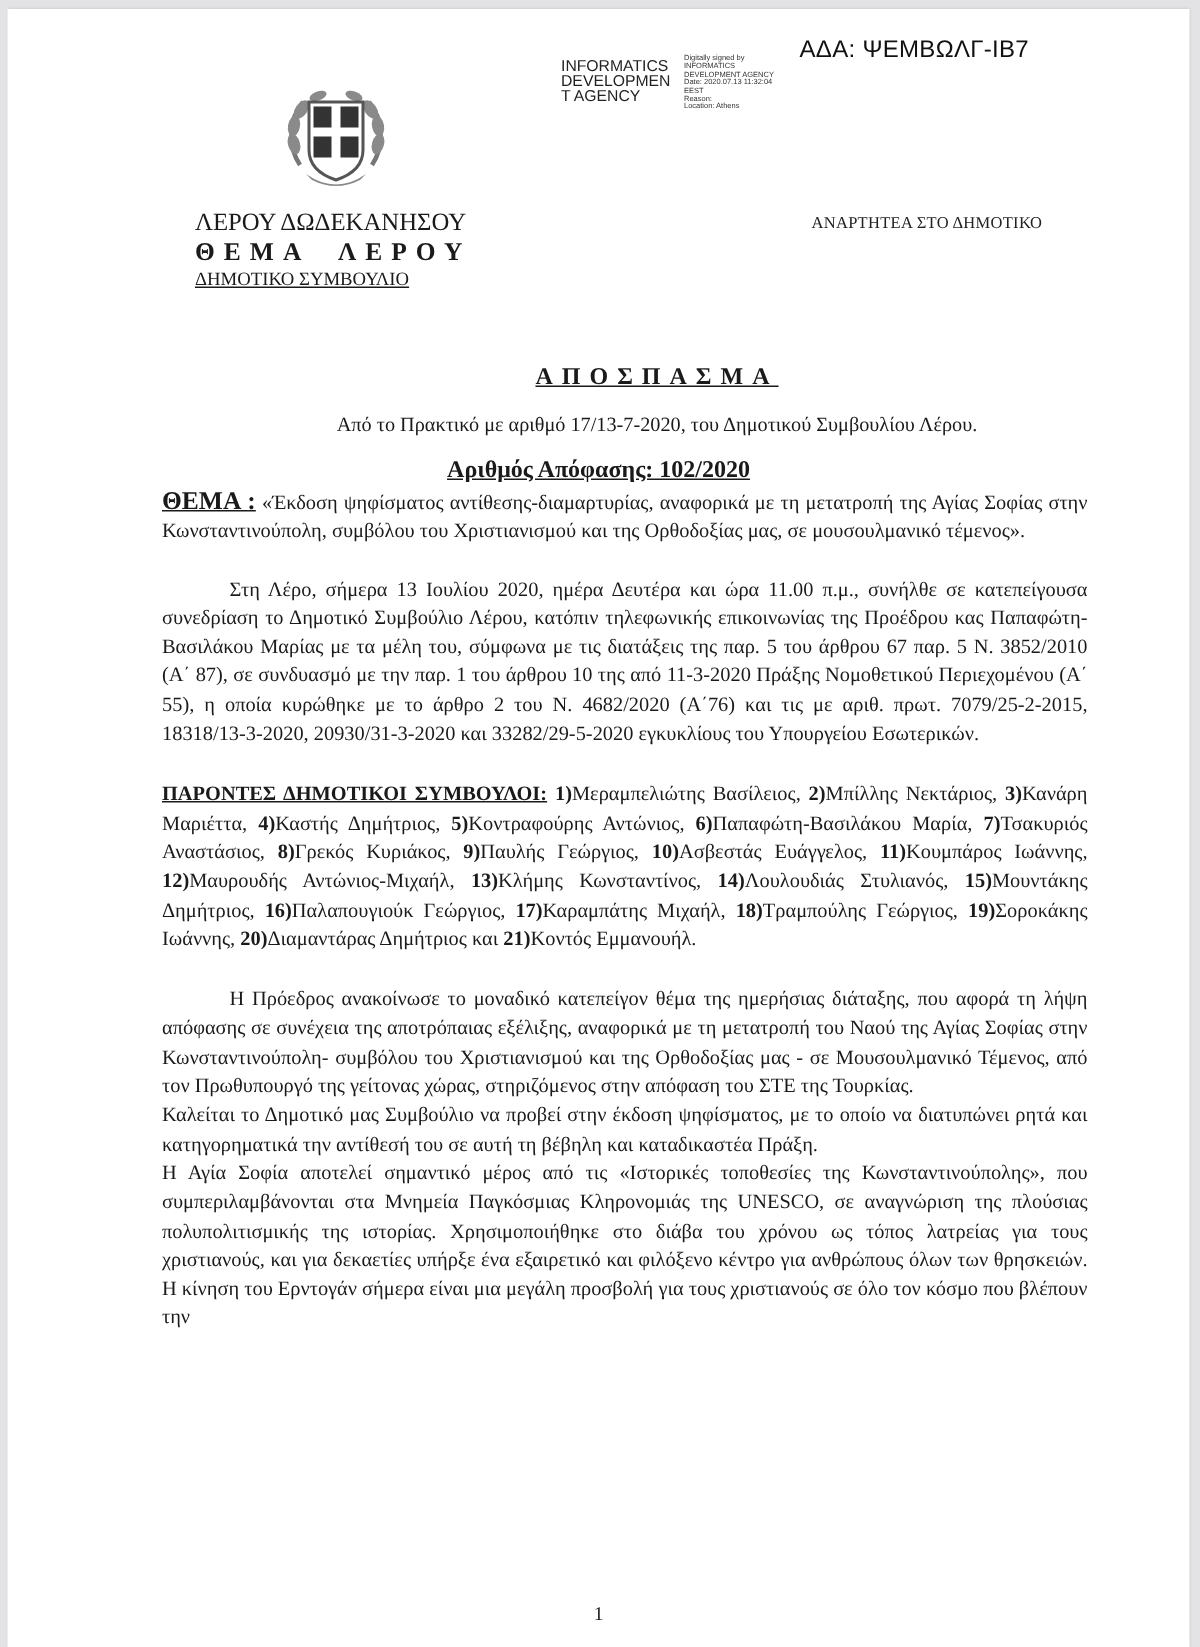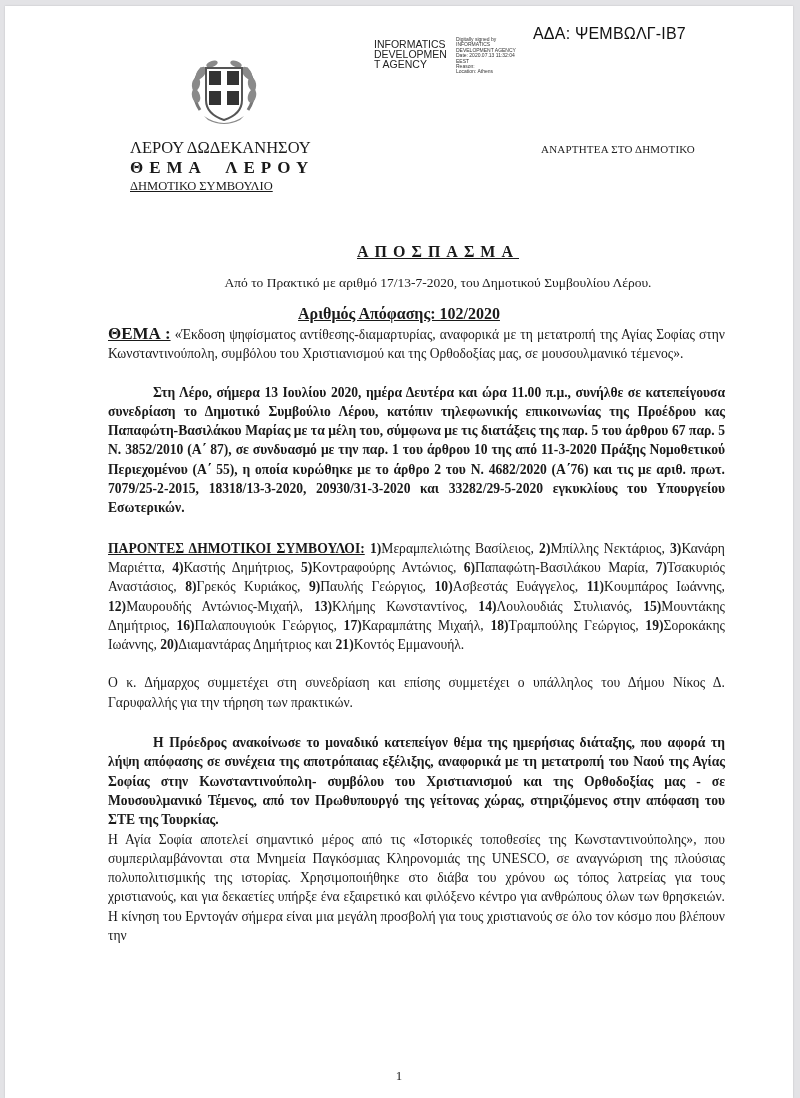--- a/index.html
+++ b/index.html
@@ -37,21 +37,21 @@
     .title-block { left: 0; width: 788px; top: 237px; text-align: center; padding-left: 39px; }
     .apospasma { font-size: 16px; font-weight: bold; text-decoration: underline; letter-spacing: 6px; }
     .praktiko { font-size: 13.5px; margin-top: 12px; line-height: 19px; }
     .decision-no { left: 0; width: 788px; top: 299px; text-align: center; font-size: 16px; font-weight: bold; text-decoration: underline; }
     .body-text {
       left: 103px; width: 617px; top: 318px;
       font-size: 13.6px; line-height: 19.3px; text-align: justify;
     }
     .body-text p { margin: 0; }
     .thema-label { font-weight: bold; text-decoration: underline; font-size: 17px; }
-    .indent { text-indent: 45px; font-weight: bold; }
+    .indent { text-indent: 45px; }
     .gap-1 { margin-top: 19px !important; }
     .gap-2 { margin-top: 21px !important; }
     .members-title { font-weight: bold; text-decoration: underline; }
     .num { font-weight: bold; }
     .page-no { left: 0; width: 788px; top: 1062px; text-align: center; font-size: 13px; }
   </style>
 </head>
 <body>
 
 <div class="page">
@@ -113,20 +113,20 @@
 
   <div class="abs decision-no">Αριθμός Απόφασης: 102/2020</div>
 
   <div class="abs body-text">
     <p><span class="thema-label">ΘΕΜΑ :</span><span> «Έκδοση ψηφίσματος αντίθεσης-διαμαρτυρίας, αναφορικά με τη μετατροπή της Αγίας Σοφίας στην Κωνσταντινούπολη, συμβόλου του Χριστιανισμού και της Ορθοδοξίας μας, σε μουσουλμανικό τέμενος».</span></p>
 
     <p class="indent gap-1">Στη Λέρο, σήμερα 13 Ιουλίου 2020, ημέρα Δευτέρα και ώρα 11.00 π.μ., συνήλθε σε κατεπείγουσα  συνεδρίαση το Δημοτικό Συμβούλιο Λέρου, κατόπιν τηλεφωνικής επικοινωνίας της Προέδρου κας Παπαφώτη-Βασιλάκου Μαρίας με τα μέλη του, σύμφωνα με τις διατάξεις της παρ. 5 του άρθρου 67 παρ. 5 Ν. 3852/2010 (Α΄ 87),  σε συνδυασμό με την παρ. 1 του άρθρου 10 της από 11-3-2020 Πράξης Νομοθετικού Περιεχομένου (Α΄ 55), η οποία κυρώθηκε με το άρθρο 2 του Ν. 4682/2020 (Α΄76) και τις με αριθ. πρωτ. 7079/25-2-2015, 18318/13-3-2020, 20930/31-3-2020 και 33282/29-5-2020 εγκυκλίους του Υπουργείου Εσωτερικών.</p>
 
     <p class="gap-2" id="members-para"><span class="members-title">ΠΑΡΟΝΤΕΣ ΔΗΜΟΤΙΚΟΙ ΣΥΜΒΟΥΛΟΙ:</span> <span class="num">1)</span><span>Μεραμπελιώτης Βασίλειος, </span><span class="num">2)</span><span>Μπίλλης Νεκτάριος, </span><span class="num">3)</span><span>Κανάρη Μαριέττα, </span><span class="num">4)</span><span>Καστής Δημήτριος, </span><span class="num">5)</span><span>Κοντραφούρης Αντώνιος, </span><span class="num">6)</span><span>Παπαφώτη-Βασιλάκου Μαρία, </span><span class="num">7)</span><span>Τσακυριός Αναστάσιος, </span><span class="num">8)</span><span>Γρεκός Κυριάκος, </span><span class="num">9)</span><span>Παυλής Γεώργιος, </span><span class="num">10)</span><span>Ασβεστάς Ευάγγελος, </span><span class="num">11)</span><span>Κουμπάρος Ιωάννης, </span><span class="num">12)</span><span>Μαυρουδής Αντώνιος-Μιχαήλ, </span><span class="num">13)</span><span>Κλήμης Κωνσταντίνος, </span><span class="num">14)</span><span>Λουλουδιάς Στυλιανός, </span><span class="num">15)</span><span>Μουντάκης Δημήτριος, </span><span class="num">16)</span><span>Παλαπουγιούκ Γεώργιος, </span><span class="num">17)</span><span>Καραμπάτης Μιχαήλ, </span><span class="num">18)</span><span>Τραμπούλης Γεώργιος, </span><span class="num">19)</span><span>Σοροκάκης Ιωάννης, </span><span class="num">20)</span><span>Διαμαντάρας Δημήτριος και </span><span class="num">21)</span><span>Κοντός Εμμανουήλ.</span></p>
 
-    <p class="gap-1">Ο κ. Δήμαρχος συμμετέχει στη συνεδρίαση και επίσης συμμετέχει ο υπάλληλος του Δήμου Νίκος Δ. Γαρυφαλλής για την τήρηση των πρακτικών.</p>
 
     <p class="indent gap-2">Η Πρόεδρος ανακοίνωσε το μοναδικό κατεπείγον θέμα της ημερήσιας διάταξης, που αφορά τη λήψη απόφασης σε συνέχεια της αποτρόπαιας εξέλιξης, αναφορικά με τη μετατροπή του Ναού της Αγίας Σοφίας στην Κωνσταντινούπολη- συμβόλου του Χριστιανισμού και της Ορθοδοξίας μας - σε Μουσουλμανικό Τέμενος, από τον Πρωθυπουργό της γείτονας χώρας, στηριζόμενος στην απόφαση του ΣΤΕ της Τουρκίας.</p>
+    <p>Καλείται το Δημοτικό μας Συμβούλιο να προβεί στην έκδοση ψηφίσματος, με το οποίο να διατυπώνει ρητά και κατηγορηματικά την αντίθεσή του σε αυτή τη βέβηλη και καταδικαστέα Πράξη.</p>
     <p>Η Αγία Σοφία αποτελεί σημαντικό μέρος από τις «Ιστορικές τοποθεσίες της Κωνσταντινούπολης», που συμπεριλαμβάνονται στα Μνημεία Παγκόσμιας Κληρονομιάς της UNESCO, σε αναγνώριση της πλούσιας πολυπολιτισμικής της ιστορίας. Χρησιμοποιήθηκε στο διάβα του χρόνου ως τόπος λατρείας για τους χριστιανούς, και για δεκαετίες υπήρξε ένα εξαιρετικό και φιλόξενο κέντρο για ανθρώπους όλων των θρησκειών. Η κίνηση του Ερντογάν σήμερα είναι μια μεγάλη προσβολή για τους χριστιανούς σε όλο τον κόσμο που βλέπουν την</p>
   </div>
 
   <div class="abs page-no">1</div>
 </div>
 
 </body></html>

